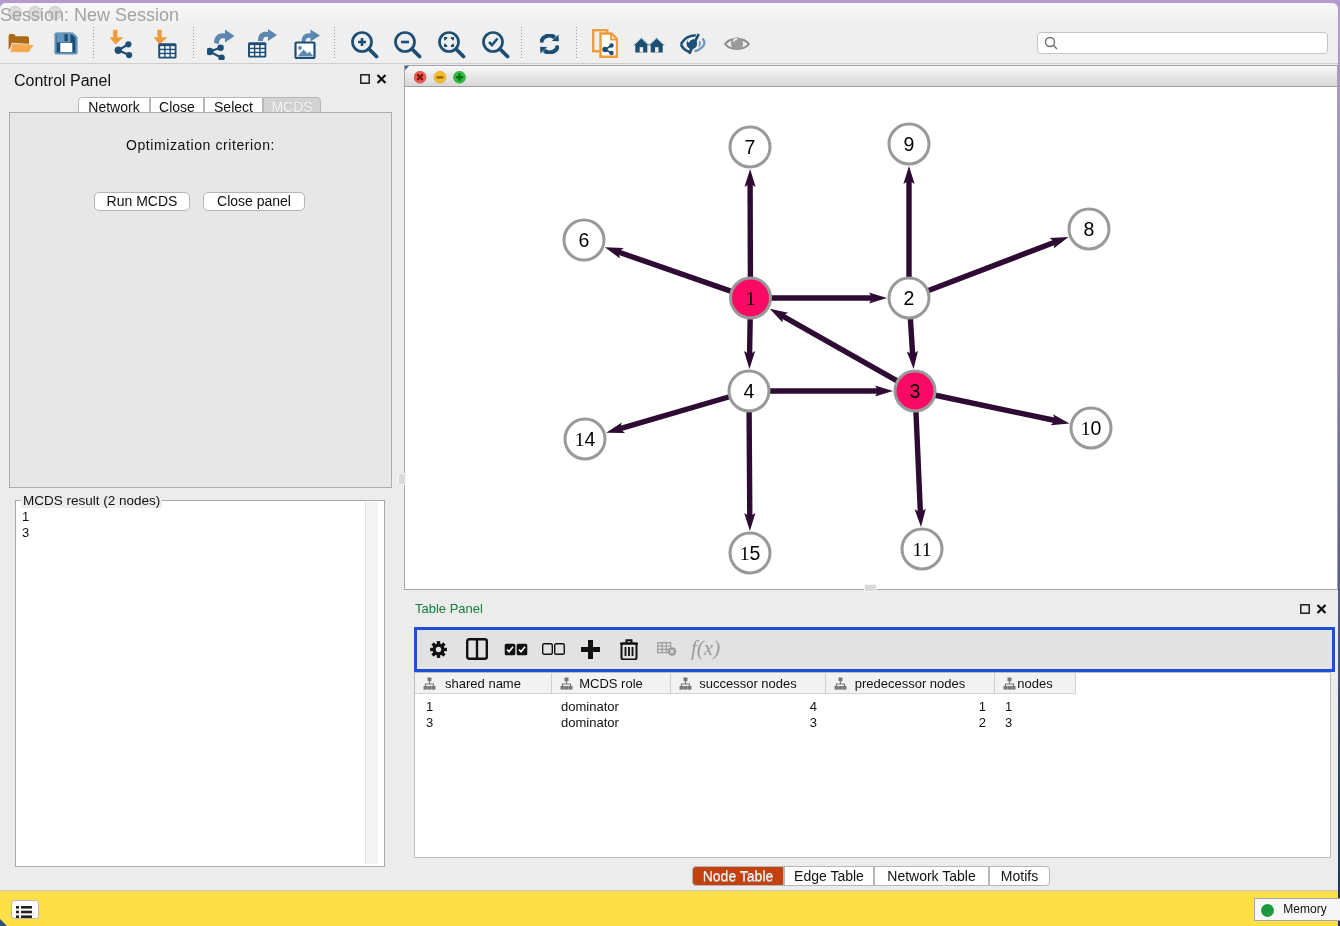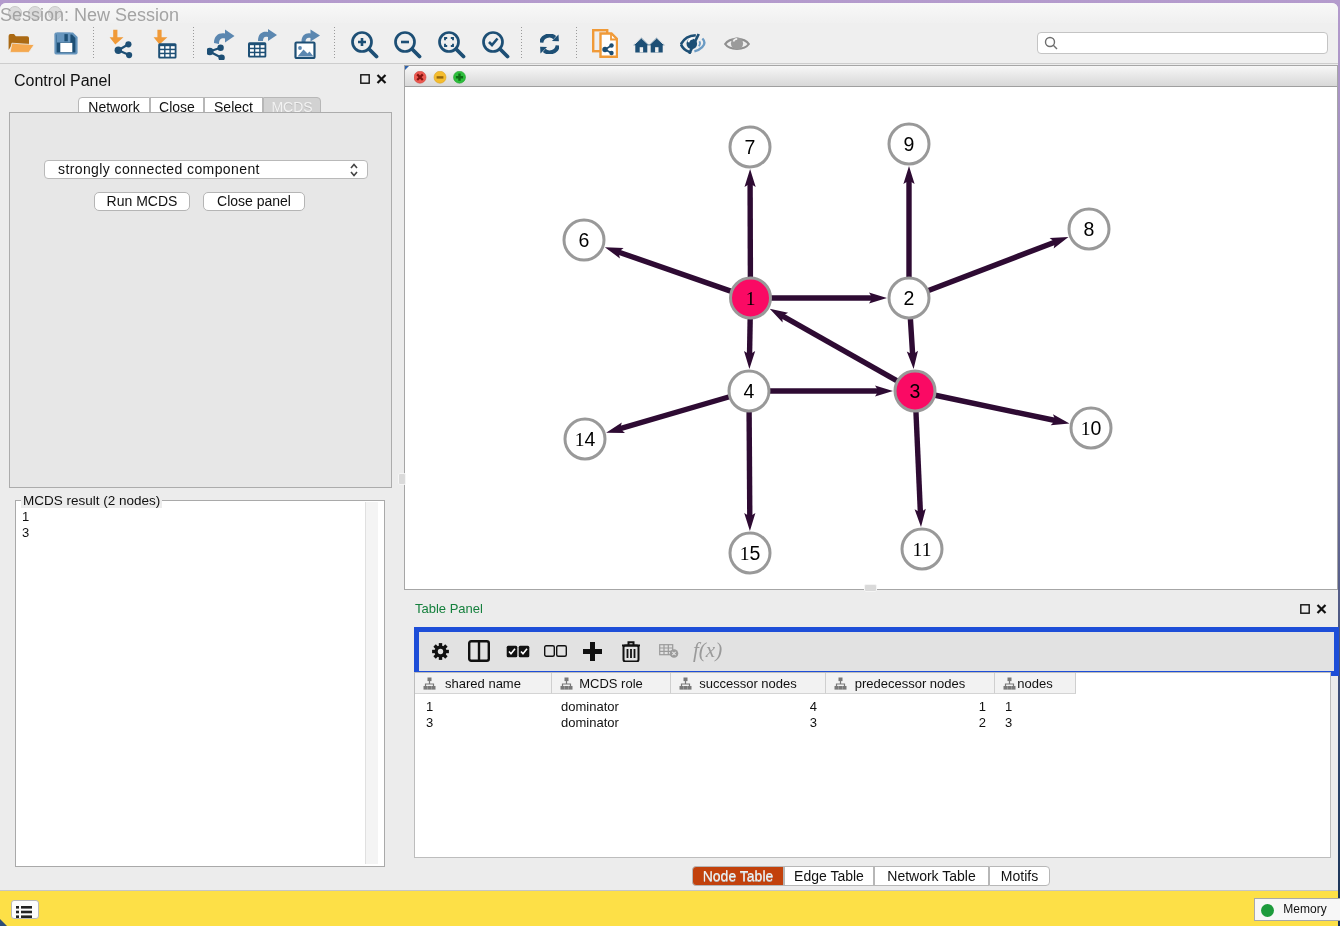--- a/index.html
+++ b/index.html
@@ -27,21 +27,21 @@
 #fs-label{position:absolute;left:5px;top:-8px;background:#ececec;font-size:13.5px;color:#111;padding:0 2px;}
 #fs-scroll{position:absolute;right:6px;top:1px;width:12px;height:362px;background:#f4f4f4;border-left:1px solid #e0e0e0;}
 #fs-text{position:absolute;left:6px;top:8px;font-size:13px;color:#111;line-height:16px;}
 
 #netwin{position:absolute;left:404px;top:1px;width:932px;height:523px;background:#fff;border:1px solid #a6a6a6;}
 #net-titlebar{position:absolute;left:0;top:0;width:932px;height:20px;background:linear-gradient(#f7f7f7,#d8d8d8);border-bottom:1px solid #9f9f9f;}
 #net-title{position:absolute;left:0;top:4px;width:932px;text-align:center;font-size:12.5px;font-weight:bold;color:#1a1a1a;}
 #net-canvas{position:absolute;left:0;top:21px;width:932px;height:502px;}
 
 #tp-title{position:absolute;left:415px;top:537px;font-size:13px;color:#15803d;}
-#tp-toolbar{position:absolute;left:414px;top:563px;width:915px;height:39px;background:#e2e2e2;border:5px solid #1d4ed8;text-align:center;}
+#tp-toolbar{position:absolute;left:414px;top:563px;width:915px;height:39px;background:#e2e2e2;border:3px solid #1d4ed8;text-align:center;}
 #tp-table{position:absolute;left:414px;top:608px;width:915px;height:184px;background:#fff;border:1px solid #bdbdbd;}
 .th{position:absolute;top:0;height:20px;background:#f2f2f2;border-right:1px solid #cfcfcf;border-bottom:1px solid #d4d4d4;font-size:13px;text-align:center;line-height:21px;color:#111;}
 .td{position:absolute;font-size:13px;color:#111;height:16px;line-height:16px;}
 #tp-tabs{position:absolute;left:692px;top:802px;height:20px;}
 .btab{position:absolute;top:0;height:18px;background:#fff;border:1px solid #b7b7b7;font-size:14px;text-align:center;line-height:19px;color:#111;}
 
 #statusbar{position:absolute;left:0;top:890px;width:1338px;height:36px;background:#fde047;border-top:1px solid #c6c6c6;}
 #sb-left{position:absolute;left:11px;top:9px;width:26px;height:17px;background:#fdfdfd;border:1px solid #b9b9b9;border-radius:3px;}
 #sb-mem{position:absolute;left:1254px;top:7px;width:72px;height:21px;background:#f7f7f7;border:1px solid #a9a9a9;font-size:12px;line-height:21px;text-align:center;padding-left:14px;color:#111;}
 </style>
@@ -194,23 +194,21 @@
   <div class="winbtn" style="left:376px;top:9px;"><svg width="11" height="10" viewBox="0 0 11 10">
         <path d="M1.5 1 L9.5 9 M9.5 1 L1.5 9" stroke="#111" stroke-width="2.2"></path>
       </svg></div>
   <div id="cp-tabs">
       <div class="tab" style="left:0px;width:70px;border-radius:4px 0 0 4px;">Network</div>
       <div class="tab" style="left:72px;width:52px;">Close</div>
       <div class="tab" style="left:126px;width:57px;">Select</div>
       <div class="tab" style="left:185px;width:56px;border-radius:0 4px 4px 0;background:#d2d2d2;color:#f3f3f3;text-shadow:0 1px 0 #bbb;">MCDS</div>
     </div>
   <div id="cp-content"></div>
-  <div id="cp-select">strongly connected component<svg width="10" height="14" viewBox="0 0 10 14" style="position:absolute;right:8px;top:2px;">
-        <path d="M2 5 L5 1.5 L8 5 M2 9 L5 12.5 L8 9" fill="none" stroke="#444" stroke-width="1.6"></path>
-      </svg></div>
+  <div id="opt-label">Optimization criterion:</div>
   <div class="btn" style="left:94px;width:94px;">Run MCDS</div>
   <div class="btn" style="left:203px;width:100px;">Close panel</div>
   <div id="fieldset">
     <div id="fs-label">MCDS result (2 nodes)</div>
     <div id="fs-scroll"></div>
     <div id="fs-text">1<br>3</div>
   </div>
   <div id="netwin">
     <div id="net-titlebar">
       <svg style="position:absolute;left:9px;top:5px;" width="56" height="13" viewBox="0 0 56 13">

